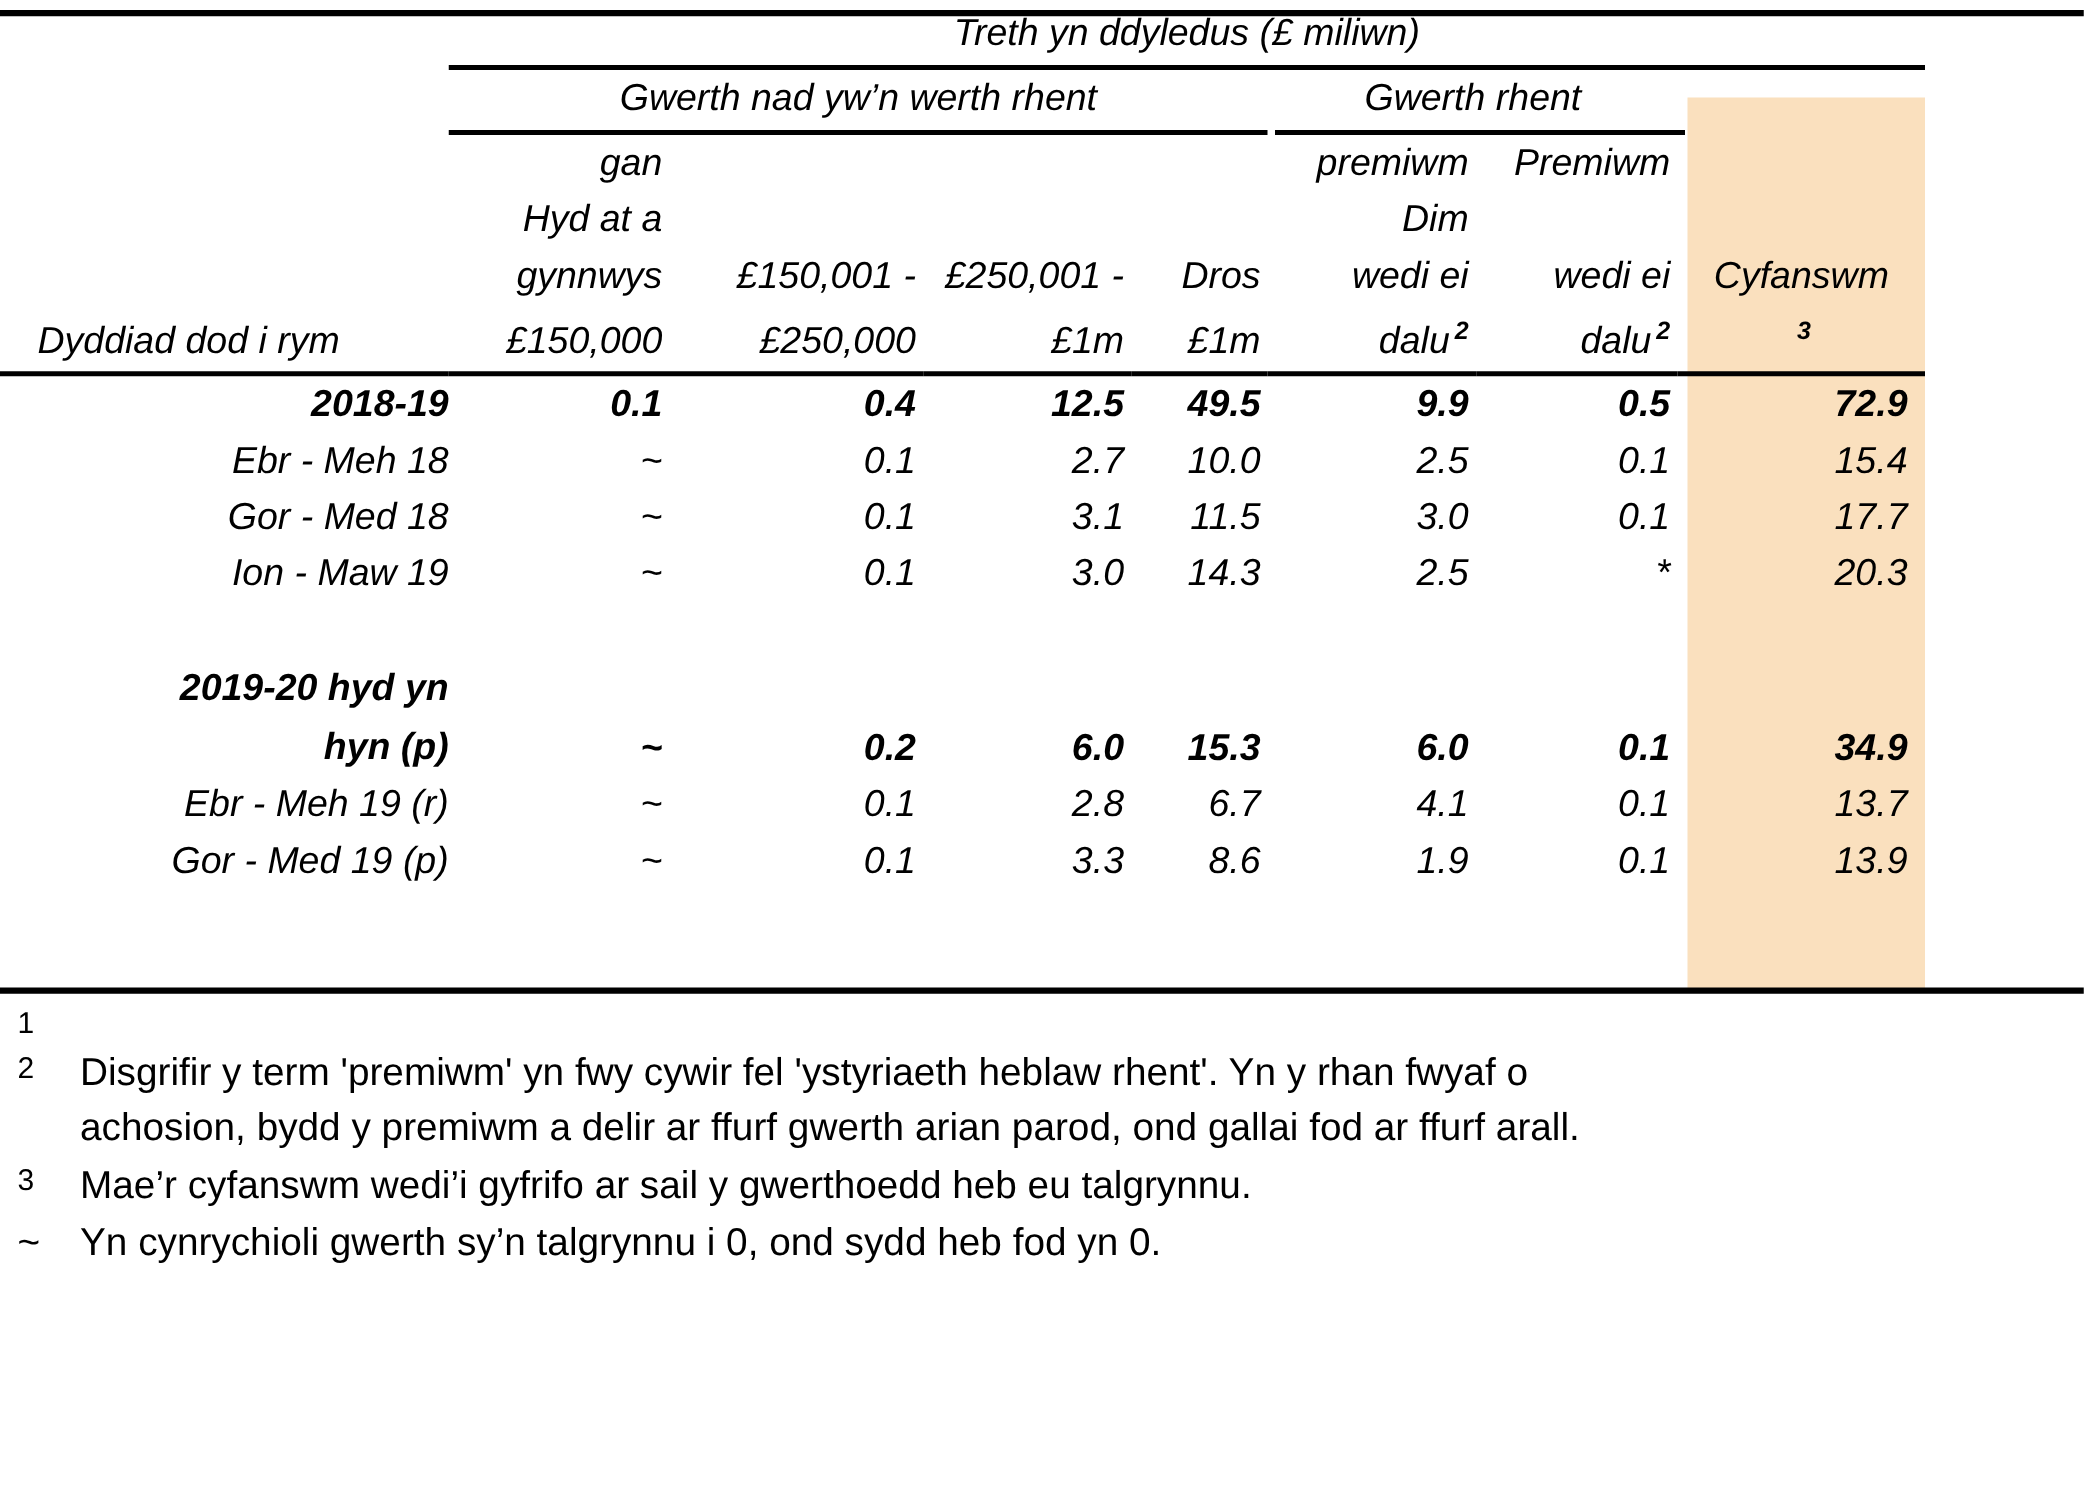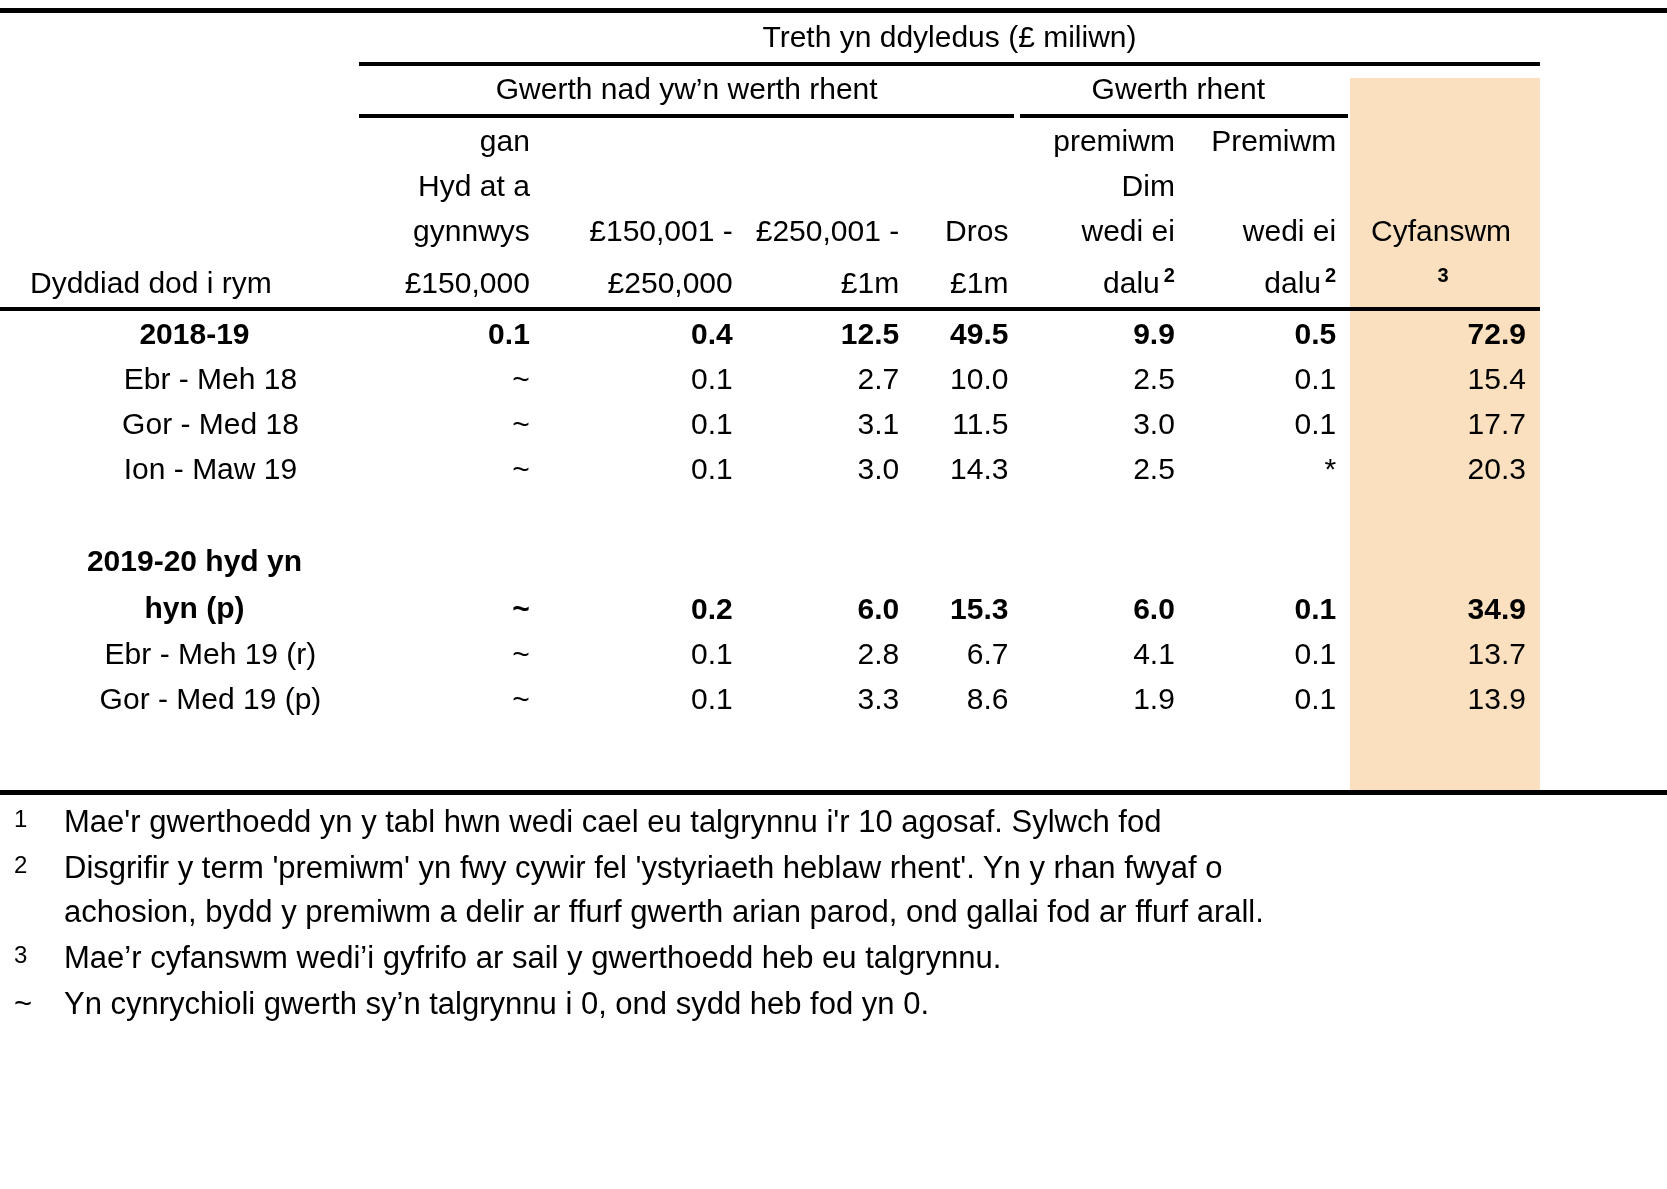--- a/index.html
+++ b/index.html
@@ -39,24 +39,25 @@
     top: 78px;
     width: 190px;
     height: 714px;
     background: #fae0be;
   }
 
   
   table.maintable {
     position: absolute;
     left: 0;
-    top: 14px;
+    top: 4px;
     border-collapse: collapse;
     width: 1540px;
     table-layout: fixed;
+    font-style: italic;
   }
   table.maintable td, table.maintable th {
     padding: 0;
     vertical-align: bottom;
     font-weight: normal;
     font-size: 30px;
     line-height: 45px;
   }
 
   
@@ -110,21 +111,21 @@
     font-weight: bold;
     padding-left: 4px;
   }
 
   
   td.underrule { height: 6px; padding: 0 !important; line-height: 0 !important; font-size:0 !important; }
   td.underrule > div { height: 4px; background: #000; }
 
   
   td.rowlabel {
-    text-align: center;
+    text-align: right;
     font-size: 31px;
     line-height: 45px;
     white-space: nowrap;
     padding-left: 30px !important;
     margin-top: 35px;
   }
   td.rowlabel.indent { padding-left: 62px !important; }
   td.num {
     text-align: right;
     font-size: 31px;
@@ -395,21 +396,20 @@
   </tbody>
     </table>
 
   <div class="bottom-rule"></div>
 
   <div class="footnotes">
 
     <div class="fnote">
       <div class="marker">1</div>
       <div class="body">
-        <span class="line">Mae'r gwerthoedd yn y tabl hwn wedi cael eu talgrynnu i'r 10 agosaf. Sylwch fod</span>
       </div>
     </div>
 
     <div class="fnote">
       <div class="marker">2</div>
       <div class="body">
         <span class="line">Disgrifir y term 'premiwm' yn fwy cywir fel 'ystyriaeth heblaw rhent'. Yn y rhan fwyaf o</span>
         <span class="line">achosion, bydd y premiwm a delir ar ffurf gwerth arian parod, ond gallai fod ar ffurf arall.</span>
       </div>
     </div>

